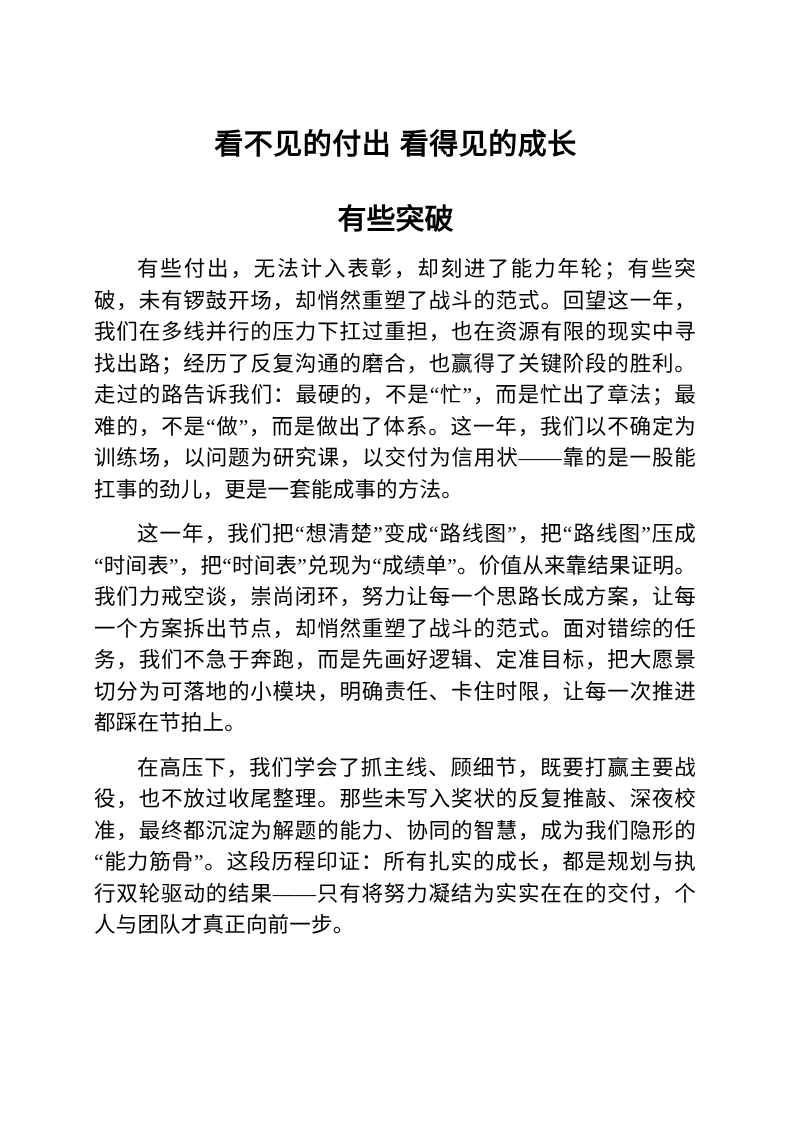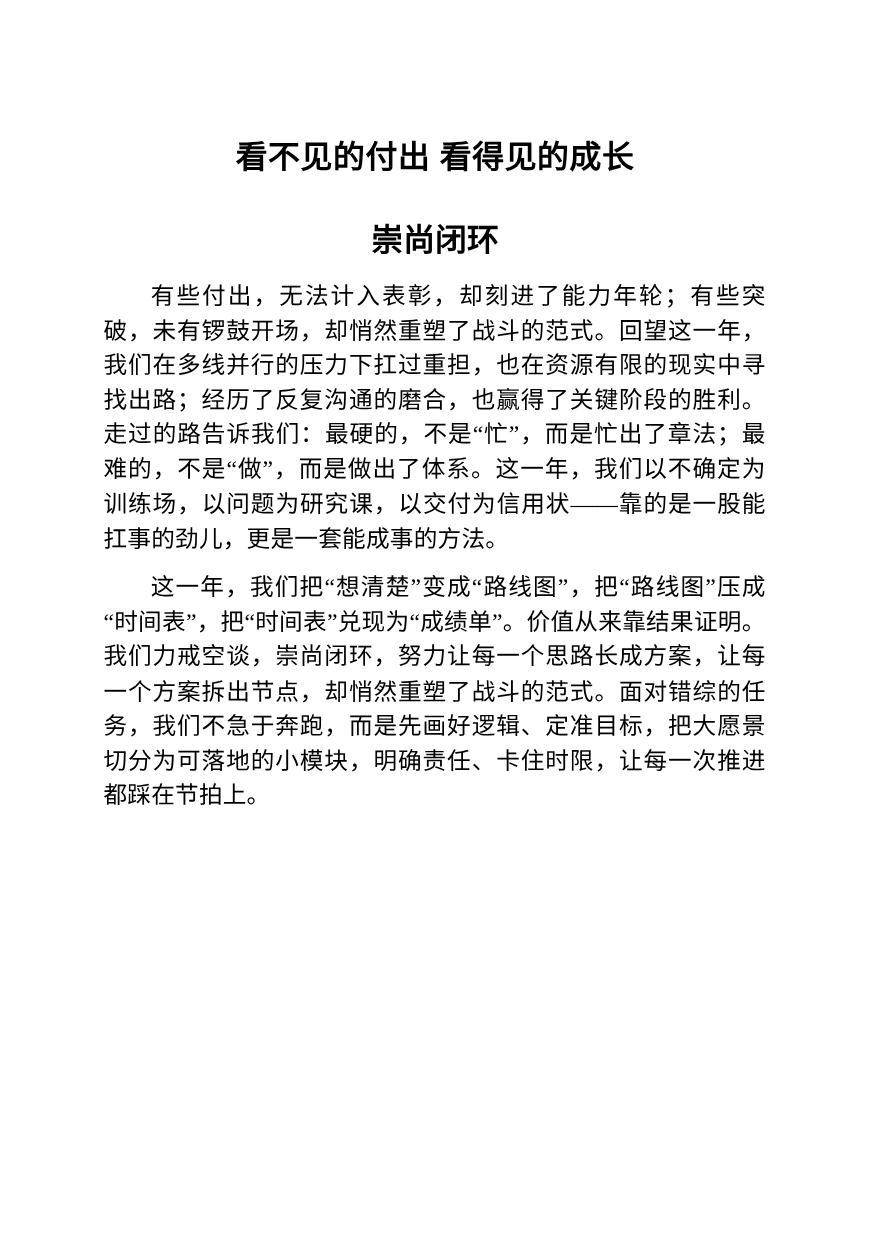--- a/index.html
+++ b/index.html
@@ -51,21 +51,22 @@
   }
 </style>
 </head>
 <body>
 
 <div class="page">
 
   <h1 class="doc-title">看不见的付出 看得见的成长</h1>
 
   <h2 class="doc-subtitle">
-    <span class="subtitle-line">崇尚闭环</span>
+    <span class="subtitle-line">有些突破</span>
   </h2>
 
   <div class="doc-body">
     <p>有些付出，无法计入表彰，却刻进了能力年轮；有些突破，未有锣鼓开场，却悄然重塑了战斗的范式。回望这一年，我们在多线并行的压力下扛过重担，也在资源有限的现实中寻找出路；经历了反复沟通的磨合，也赢得了关键阶段的胜利。走过的路告诉我们：最硬的，不是“忙”，而是忙出了章法；最难的，不是“做”，而是做出了体系。这一年，我们以不确定为训练场，以问题为研究课，以交付为信用状——靠的是一股能扛事的劲儿，更是一套能成事的方法。</p>
     <p>这一年，我们把“想清楚”变成“路线图”，把“路线图”压成“时间表”，把“时间表”兑现为“成绩单”。价值从来靠结果证明。我们力戒空谈，崇尚闭环，努力让每一个思路长成方案，让每一个方案拆出节点，却悄然重塑了战斗的范式。面对错综的任务，我们不急于奔跑，而是先画好逻辑、定准目标，把大愿景切分为可落地的小模块，明确责任、卡住时限，让每一次推进都踩在节拍上。</p>
+    <p>在高压下，我们学会了抓主线、顾细节，既要打赢主要战役，也不放过收尾整理。那些未写入奖状的反复推敲、深夜校准，最终都沉淀为解题的能力、协同的智慧，成为我们隐形的“能力筋骨”。这段历程印证：所有扎实的成长，都是规划与执行双轮驱动的结果——只有将努力凝结为实实在在的交付，个人与团队才真正向前一步。</p>
   </div>
 
 </div>
 
 </body></html>

